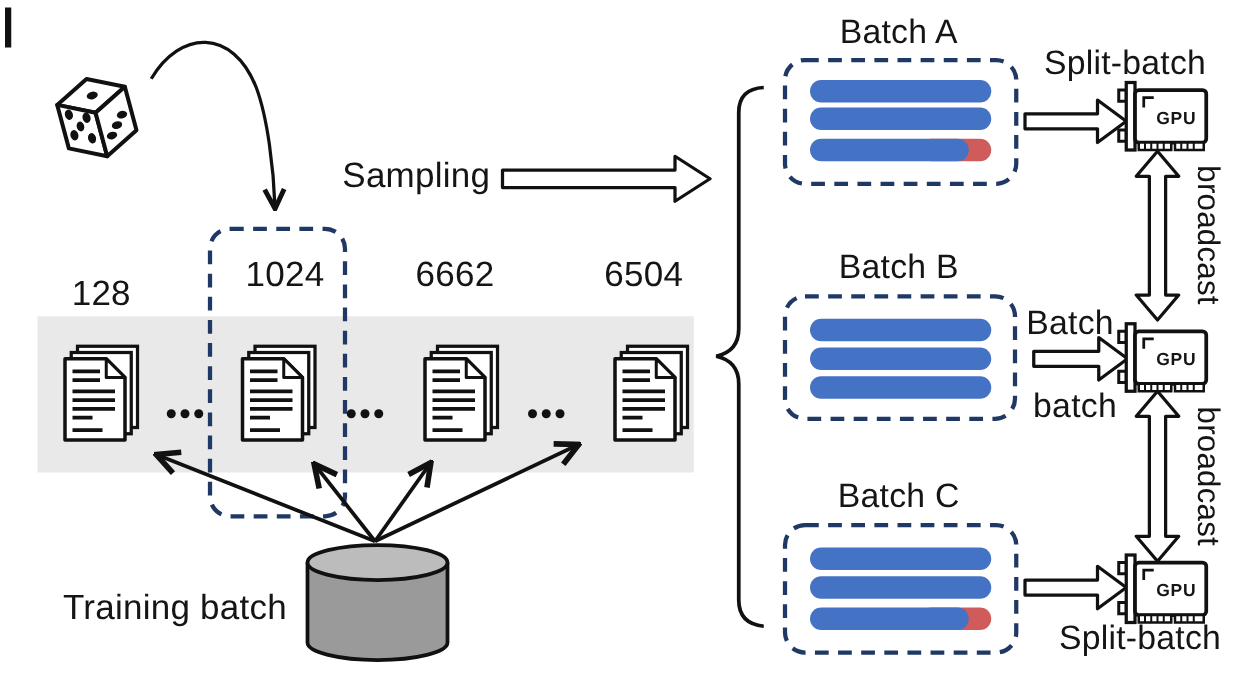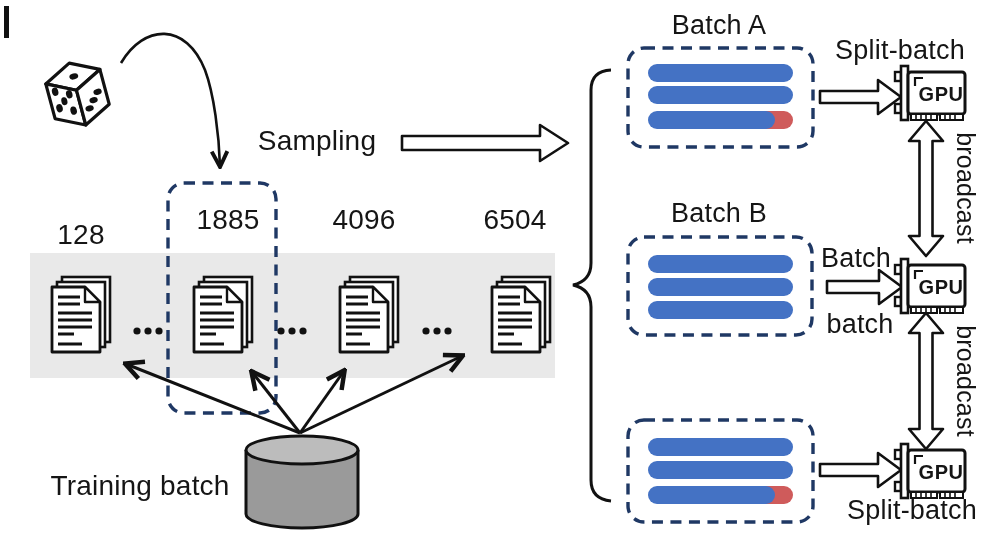--- a/index.html
+++ b/index.html
@@ -3,21 +3,21 @@
 <meta charset="utf-8">
 <style>
   html,body{margin:0;padding:0;background:#fff;}
   .stage{position:relative;width:997px;height:544px;background:#fff;overflow:hidden;
          font-family:"Liberation Sans",sans-serif;color:#151515;}
   .stage svg.layer{position:absolute;left:0;top:0;}
   .lbl{position:absolute;transform:translate(-50%,-50%);font-size:28px;white-space:nowrap;
        letter-spacing:.2px;line-height:1.15;}
   .lbl.batch, .lbl.split{font-size:27px;}
   .lbl.vlabel{transform:translate(-50%,-50%) rotate(90deg);font-size:25px;}
-  .lbl.gpu-lbl{font-size:20px;font-weight:700;letter-spacing:.5px;}
+  .lbl.gpu-lbl{font-size:14px;font-weight:700;letter-spacing:.5px;}
   
   .band{fill:var(--band,#e9e9e9);}
   .dashbox{fill:none;stroke:var(--navy,#1f3864);stroke-width:3.4;stroke-dasharray:11 7.5;}
   .bar{fill:var(--blue,#4472c4);}
   .barred{fill:var(--red,#cf5b5b);}
   .ink-line{fill:none;stroke:var(--ink,#111);stroke-width:3;}
   .ink-thin{fill:none;stroke:var(--ink,#111);stroke-width:2.6;}
   .outline-arrow{fill:#fff;stroke:var(--ink,#111);stroke-width:2.6;stroke-linejoin:round;}
   .cyl-body{fill:var(--cylinder,#9a9a9a);stroke:var(--ink,#111);stroke-width:3;}
   .cyl-top{fill:var(--cylinder-top,#bcbcbc);stroke:var(--ink,#111);stroke-width:3;}
@@ -141,29 +141,30 @@
 
     <use href="#gpu" x="891" y="64"></use>
     <use href="#gpu" x="891" y="257"></use>
     <use href="#gpu" x="891" y="442"></use>
 
     <polygon class="outline-arrow" points="926,121 943,141 932.5,141 932.5,236 943,236 926,256 909,236 919.5,236 919.5,141 909,141"></polygon>
     <polygon class="outline-arrow" points="926,313 943,333 932.5,333 932.5,429 943,429 926,449 909,429 919.5,429 919.5,333 909,333"></polygon>
   </svg>
 
   <div class="lbl" style="left:81px;top:235px">128</div>
-  <div class="lbl" style="left:228px;top:220px">1885</div>
-  <div class="lbl" style="left:364px;top:220px">4096</div>
+  <div class="lbl" style="left:228px;top:220px">1024</div>
+  <div class="lbl" style="left:364px;top:220px">6662</div>
   <div class="lbl" style="left:515px;top:220px">6504</div>
 
-  <div class="lbl" style="left:317px;top:141px">Sampling</div>
+  <div class="lbl" style="left:333px;top:141px">Sampling</div>
   <div class="lbl" style="left:140px;top:486px">Training batch</div>
 
   <div class="lbl batch" style="left:719px;top:26px">Batch A</div>
   <div class="lbl batch" style="left:719px;top:214px">Batch B</div>
+  <div class="lbl batch" style="left:719px;top:397px">Batch C</div>
 
   <div class="lbl split" style="left:900px;top:51px">Split-batch</div>
   <div class="lbl split" style="left:856px;top:259px">Batch</div>
   <div class="lbl split" style="left:860px;top:325px">batch</div>
   <div class="lbl split" style="left:912px;top:511px">Split-batch</div>
 
   <div class="lbl gpu-lbl" style="left:941px;top:94px">GPU</div>
   <div class="lbl gpu-lbl" style="left:941px;top:287px">GPU</div>
   <div class="lbl gpu-lbl" style="left:941px;top:472px">GPU</div>
 

